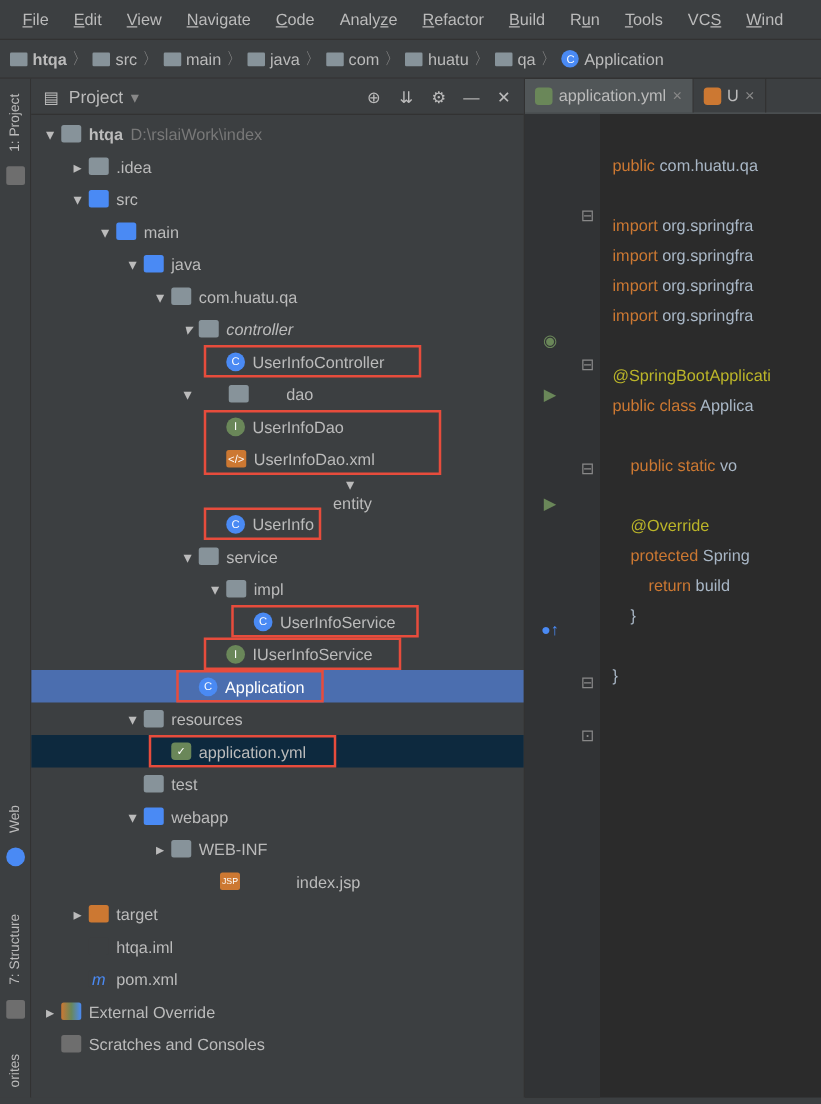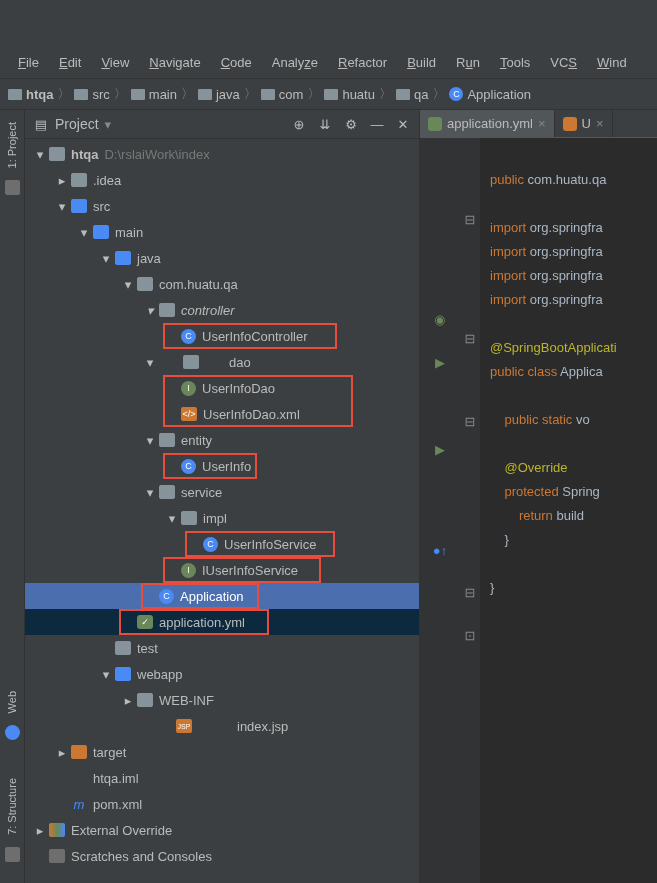--- a/index.html
+++ b/index.html
@@ -1,19 +1,19 @@
 <!DOCTYPE html>
 <html><head>
 <meta charset="utf-8">
 <style>
 * { margin: 0; padding: 0; box-sizing: border-box; font-family: "Segoe UI", Arial, sans-serif; font-size: 13px; }
 body { background: #3c3f41; color: #bbbbbb; width: 657px; height: 883px; overflow: hidden; }
 
 .menubar { display: flex; background: #3c3f41; padding: 4px 8px; border-bottom: 1px solid #323232; }
-.menubar span { padding: 4px 10px; color: #bbbbbb; cursor: pointer; margin-top: 47px; }
+.menubar span { padding: 4px 10px; color: #bbbbbb; cursor: pointer; }
 .menubar span u { text-decoration: underline; }
 
 .breadcrumb { display: flex; align-items: center; background: #3c3f41; padding: 6px 8px; border-bottom: 1px solid #323232; }
 .breadcrumb .crumb { display: flex; align-items: center; color: #bbbbbb; }
 .breadcrumb .sep { color: #888; margin: 0 4px; }
 .breadcrumb .folder-icon { width: 14px; height: 11px; background: #87939a; margin-right: 4px; border-radius: 1px; display: inline-block; }
 .breadcrumb .class-icon { width: 14px; height: 14px; background: #4a8af4; border-radius: 50%; margin-right: 4px; display:inline-flex; align-items:center; justify-content:center; color:#fff; font-size:9px; }
 
 .main-layout { display: flex; height: calc(883px - 68px); }
 
@@ -209,21 +209,21 @@
           <span class="caret none"></span>
           <span class="node-icon interface">I</span>
           <span class="label">UserInfoDao</span>
           <div style="position: absolute; left: 138px; top: 0px; height: 52px; width: 190px; border: 2px solid rgb(231, 76, 60); pointer-events: none;"></div>
         </div>
         <div class="tree-row" style="padding-left: 142px;">
           <span class="caret none"></span>
           <span class="node-icon xml">&lt;/&gt;</span>
           <span class="label">UserInfoDao.xml</span>
         </div>
-        <div class="tree-row" style="padding-left: 120px;">
+        <div class="tree-row" style="padding-left: 120px; flex-direction: column;">
           <span class="caret open"></span>
           <span class="node-icon package"></span>
           <span class="label">entity</span>
         </div>
         <div class="tree-row" style="padding-left: 142px; position: relative;">
           <span class="caret none"></span>
           <span class="node-icon class">C</span>
           <span class="label">UserInfo</span>
           <div style="position: absolute; left: 138px; top: 0px; bottom: 0px; width: 94px; border: 2px solid rgb(231, 76, 60); pointer-events: none;"></div>
         </div>
@@ -247,20 +247,25 @@
           <span class="caret none"></span>
           <span class="node-icon interface">I</span>
           <span class="label">IUserInfoService</span>
           <div style="position: absolute; left: 138px; top: 0px; bottom: 0px; width: 158px; border: 2px solid rgb(231, 76, 60); pointer-events: none;"></div>
         </div>
         <div class="tree-row selected" style="padding-left: 120px; position: relative;">
           <span class="caret none"></span>
           <span class="node-icon class">C</span>
           <span class="label">Application</span>
           <div style="position: absolute; left: 116px; top: 0px; bottom: 0px; width: 118px; border: 2px solid rgb(231, 76, 60); pointer-events: none;"></div>
+        </div>
+        <div class="tree-row" style="padding-left: 76px;">
+          <span class="caret open"></span>
+          <span class="node-icon folder"></span>
+          <span class="label">resources</span>
         </div>
         <div class="tree-row highlighted" style="padding-left: 98px; position: relative;">
           <span class="caret none"></span>
           <span class="node-icon yml">✓</span>
           <span class="label">application.yml</span>
           <div style="position: absolute; left: 94px; top: 0px; bottom: 0px; width: 150px; border: 2px solid rgb(231, 76, 60); pointer-events: none;"></div>
         </div>
         <div class="tree-row" style="padding-left: 76px;">
           <span class="caret none"></span>
           <span class="node-icon folder"></span>

